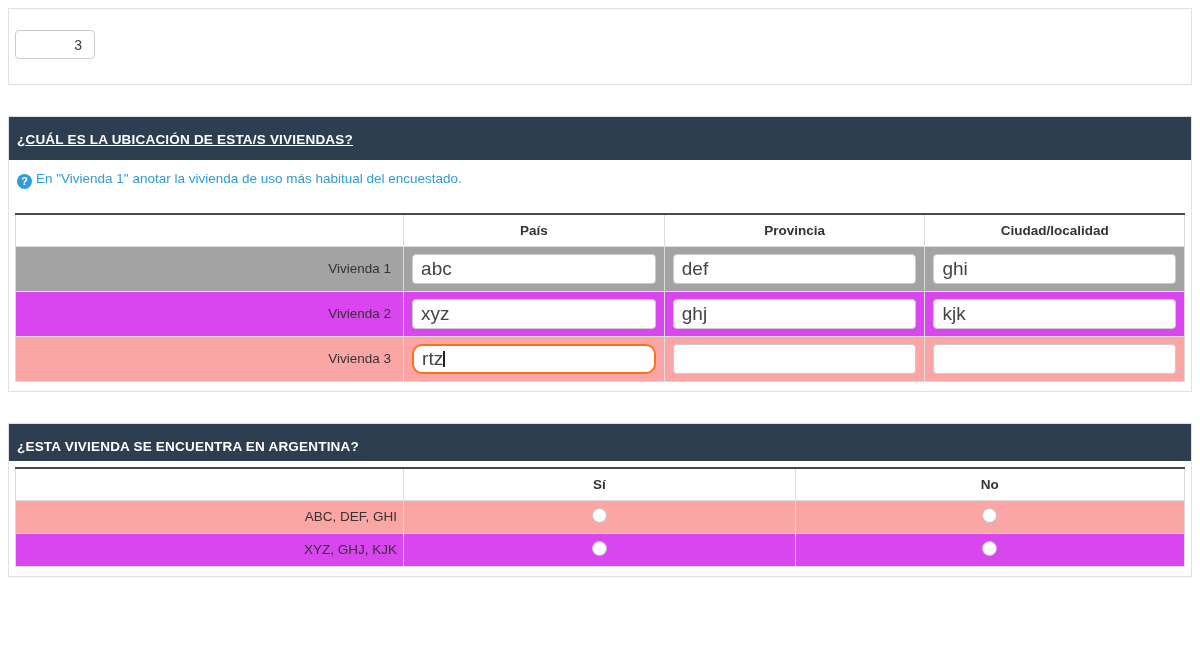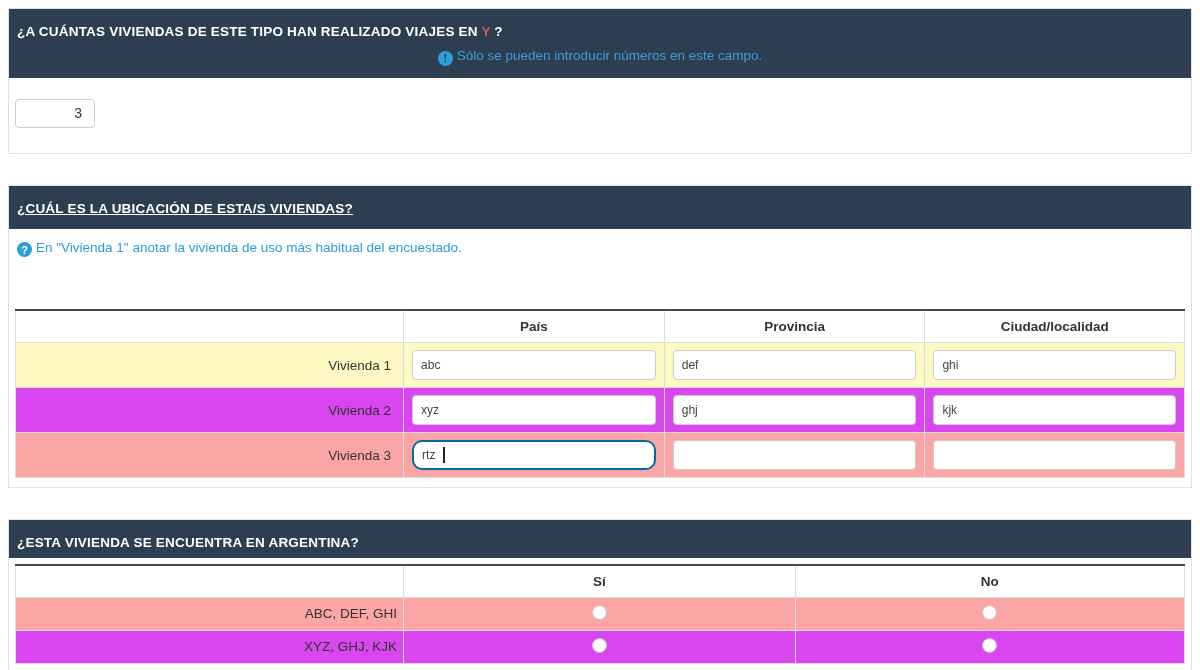--- a/index.html
+++ b/index.html
@@ -72,21 +72,21 @@
   }
 
   table.answers {
     width: 100%;
     border-collapse: collapse;
     border: 1px solid #dcdcdc;
     border-top: 2px solid #46494d;
     font-size: 13.5px;
     color: #333;
   }
-  table.answers.mt-lg { margin-top: 48px; }
+  table.answers.mt-lg { margin-top: 20px; }
   table.answers.mt-sm { margin-top: 6px; }
 
   table.answers th, table.answers td {
     border-left: 1px solid #dcdcdc;
     border-bottom: 1px solid #dcdcdc;
     vertical-align: middle;
   }
   table.answers th:first-child, table.answers td:first-child { border-left: none; }
 
   table.answers thead th {
@@ -94,40 +94,40 @@
     text-align: center;
     padding: 8px 6px;
     background: #fff;
   }
   td.row-label {
     text-align: right;
     padding-right: 12px;
     color: #333;
   }
 
-  .row-shade-a { background: #fef9c3; }
+  .row-shade-a { background: #a3a3a3; }
   .row-shade-b { background: #d946ef; }
   .row-shade-c { background: #fca5a5; }
 
   td.input-cell { padding: 7px 8px; }
   .input-wrap { position: relative; }
   .cell-input {
     width: 100%; height: 30px;
     border: 1px solid #ccc;
     border-radius: 4px;
     background: #fff;
     font-family: "Liberation Sans", sans-serif;
-    font-size: 12px;
+    font-size: 19px;
     color: #444;
     padding: 0 8px;
     outline: none;
     display: block;
   }
   .cell-input.focused {
-    border: 2px solid #0369a1;
+    border: 2px solid #f97316;
     border-radius: 10px;
   }
   .text-caret {
     position: absolute;
     left: 31px; top: 7px;
     width: 1.5px; height: 16px;
     background: #222;
   }
 
   
@@ -138,28 +138,20 @@
     width: 15px; height: 15px;
     border: 1px solid #c2c2c2;
     border-radius: 50%;
     background: #fff;
   }
 </style>
 </head>
 <body>
 
 <div class="question-block">
-  <div class="q-header">
-    <div class="q-title">
-      <span>¿A CUÁNTAS VIVIENDAS DE ESTE TIPO HAN REALIZADO VIAJES EN </span><span class="q-highlight">Y</span><span> ?</span>
-    </div>
-    <div class="q-info-line">
-      <span class="circle-icon on-dark">!</span><span>Sólo se pueden introducir números en este campo.</span>
-    </div>
-  </div>
   <div class="q-body">
     <input class="num-input" type="text" value="3" style="">
   </div>
 </div>
 
 <div class="question-block">
   <div class="q-header">
     <div class="q-title" style="padding-bottom:12px;text-decoration:underline;">¿CUÁL ES LA UBICACIÓN DE ESTA/S VIVIENDAS?</div>
   </div>
   <div class="q-body">

